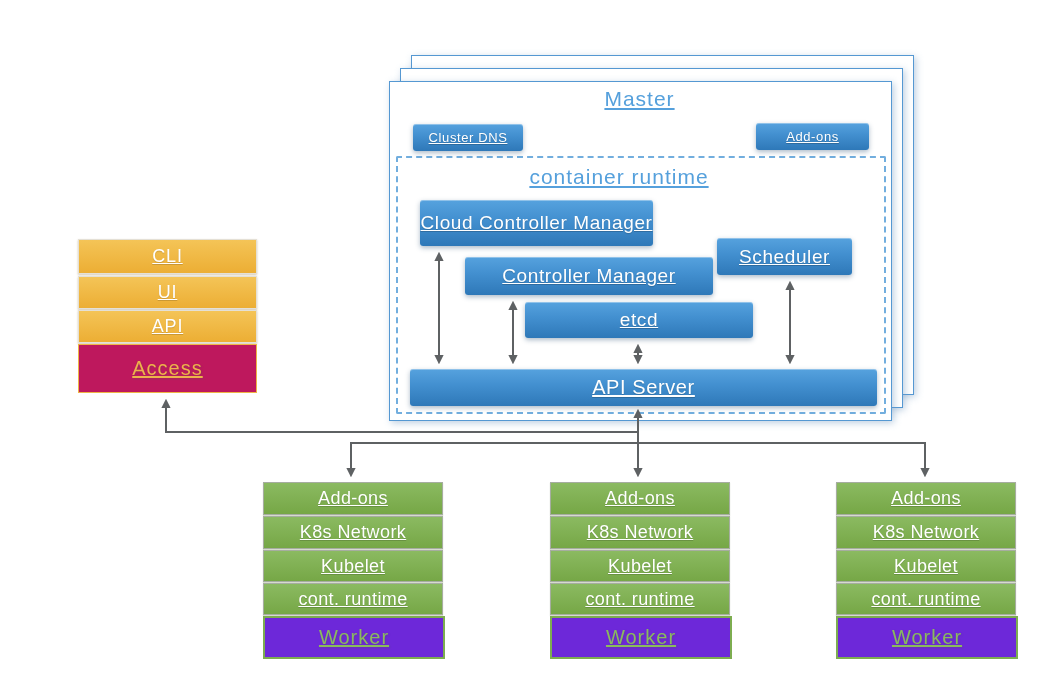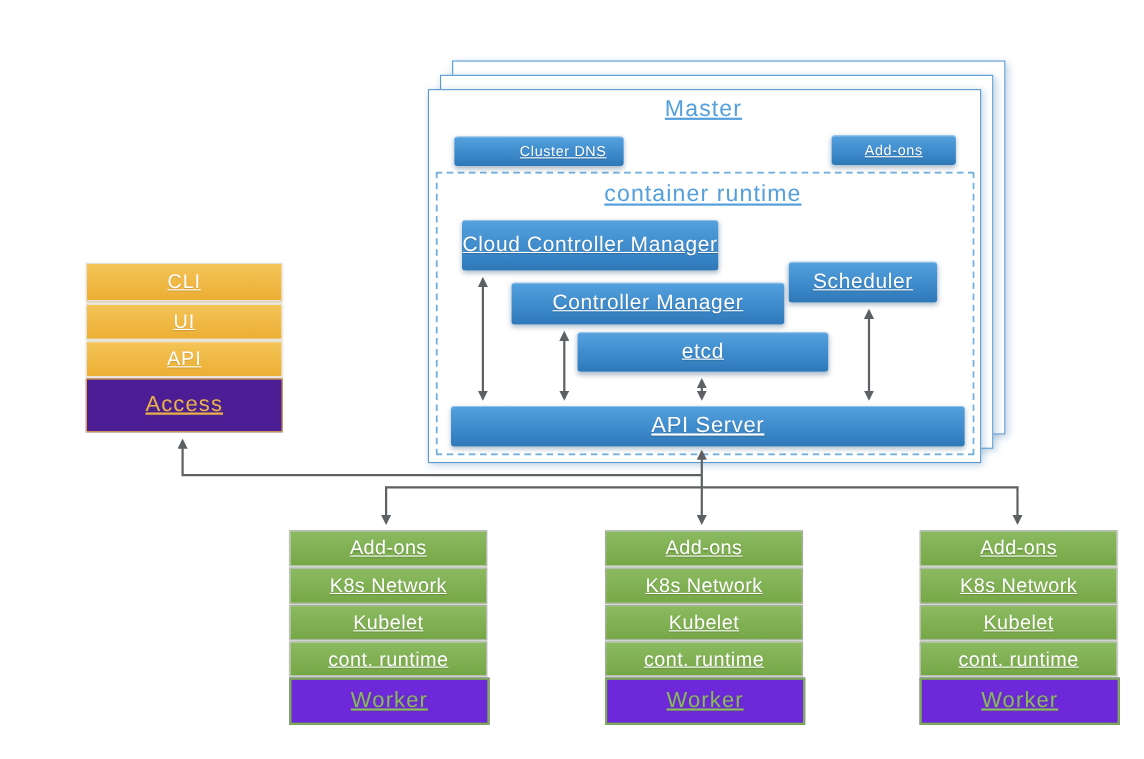--- a/index.html
+++ b/index.html
@@ -37,21 +37,21 @@
   }
 
   
   .orange-row{
     position:absolute;left:78px;width:177px;color:#ffffff;
     background:linear-gradient(180deg,#f4c457 0%,#ecae34 100%);
     border:1px solid #e4e0d6;box-shadow:0 1px 2px rgba(130,95,25,.35);
     font-size:18px;letter-spacing:.8px;text-shadow:0 1px 1px rgba(0,0,0,.15);
   }
   .access-footer{
-    position:absolute;left:78px;width:177px;background:#4c1d95;
+    position:absolute;left:78px;width:177px;background:#be185d;
     border:1px solid #eeb545;color:#edb24a;font-size:20px;letter-spacing:1px;
     text-shadow:1px 1px 2px rgba(80,80,80,.3);
   }
 
   
   .green-row{
     position:absolute;width:178px;color:#ffffff;
     background:linear-gradient(180deg,#8bba61 0%,#76a746 100%);
     border:1px solid #a6ada0;box-shadow:0 1px 1px rgba(90,110,60,.25);
     font-size:18px;letter-spacing:.4px;text-shadow:0 1px 1px rgba(0,0,0,.15);
@@ -68,25 +68,25 @@
 <body>
 
 <div id="canvas">
 
   <div class="master-layer master-back"></div>
   <div class="master-layer master-mid"></div>
   <div class="master-layer master-front"></div>
 
   <div class="abs ctr diagram-title" style="left:389px;top:86px;width:501px;height:26px;font-size:21px;z-index:4;">Master</div>
 
-  <div class="bluebox ctr" style="left:413px;top:124px;width:110px;height:27px;font-size:13px;padding-left:44px;">Cluster DNS</div>
+  <div class="bluebox ctr" style="left:413px;top:124px;width:110px;height:27px;font-size:13px;">Cluster DNS</div>
   <div class="bluebox ctr" style="left:756px;top:123px;width:113px;height:27px;font-size:13px;">Add-ons</div>
 
   <div class="abs runtime-box"></div>
-  <div class="abs ctr diagram-title" style="left:396px;top:164px;width:486px;height:26px;font-size:21px;z-index:5;">container runtime</div>
+  <div class="abs ctr diagram-title" style="left:376px;top:164px;width:486px;height:26px;font-size:21px;z-index:5;">container runtime</div>
 
   <div class="bluebox ctr" style="left:420px;top:200px;width:233px;height:46px;font-size:19px;">Cloud Controller Manager</div>
   <div class="bluebox ctr" style="left:465px;top:257px;width:248px;height:38px;font-size:19px;">Controller Manager</div>
   <div class="bluebox ctr" style="left:717px;top:238px;width:135px;height:37px;font-size:19px;">Scheduler</div>
   <div class="bluebox ctr" style="left:525px;top:302px;width:228px;height:36px;font-size:19px;">etcd</div>
   <div class="bluebox ctr" style="left:410px;top:369px;width:467px;height:37px;font-size:20px;">API Server</div>
 
   <div>
     <div class="orange-row ctr" style="top:239px;height:33px;">CLI</div>
     <div class="orange-row ctr" style="top:276px;height:31px;text-align:right;">UI</div>

